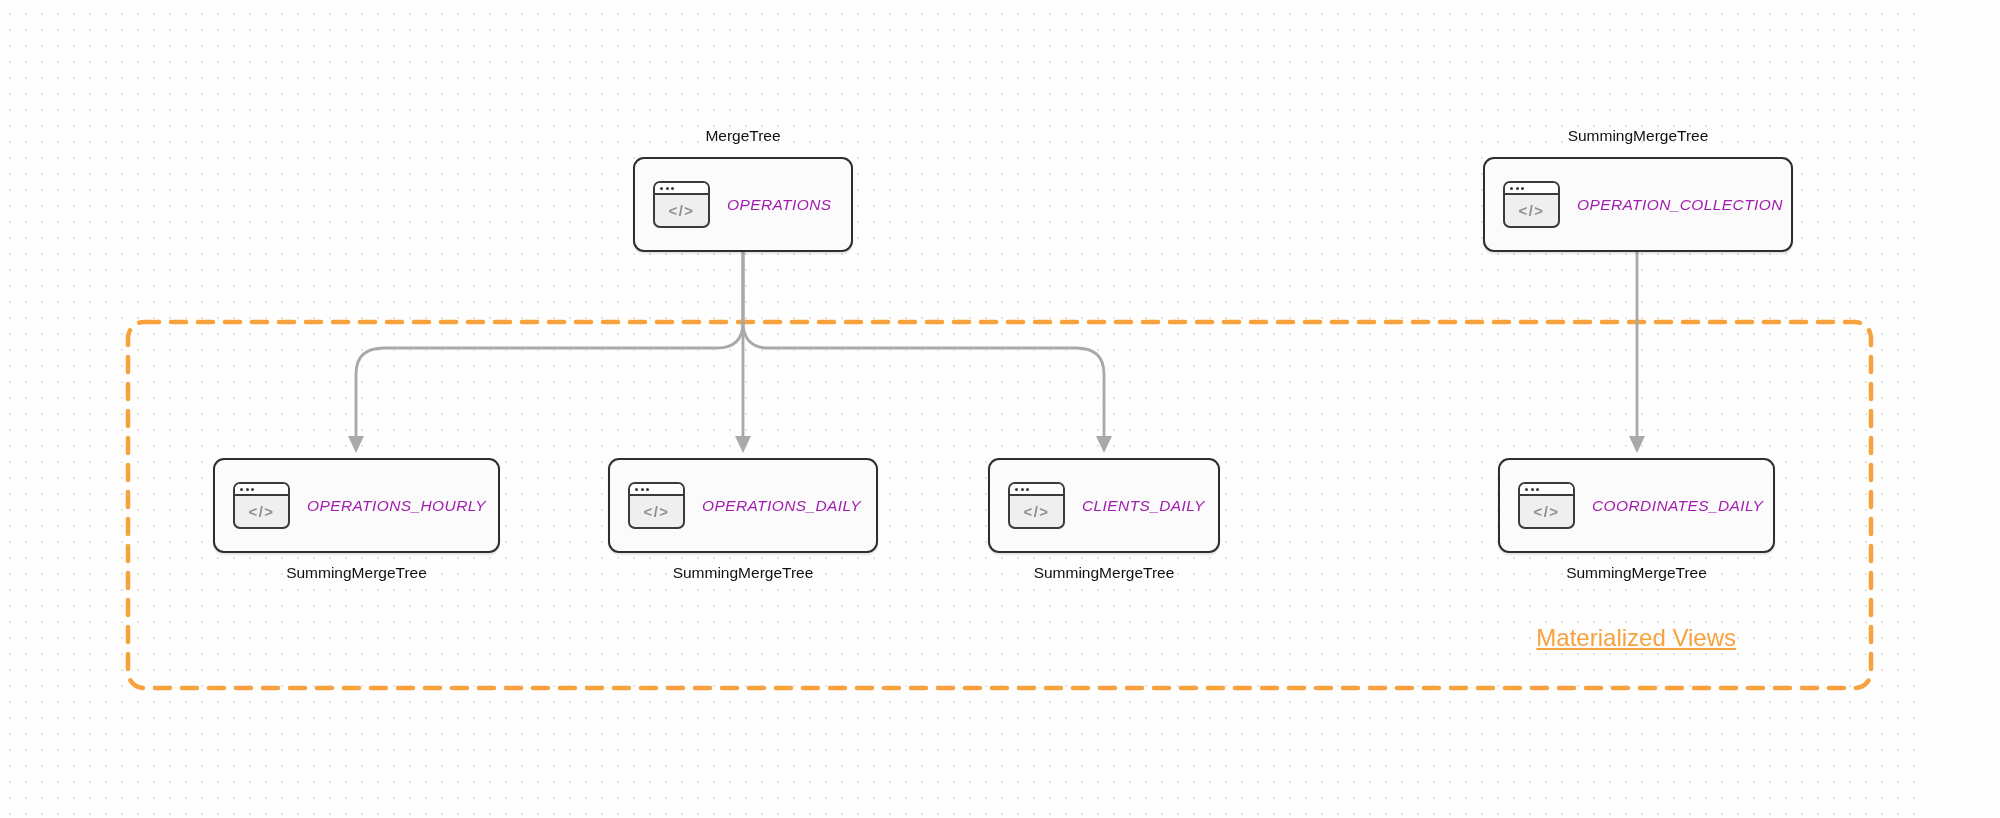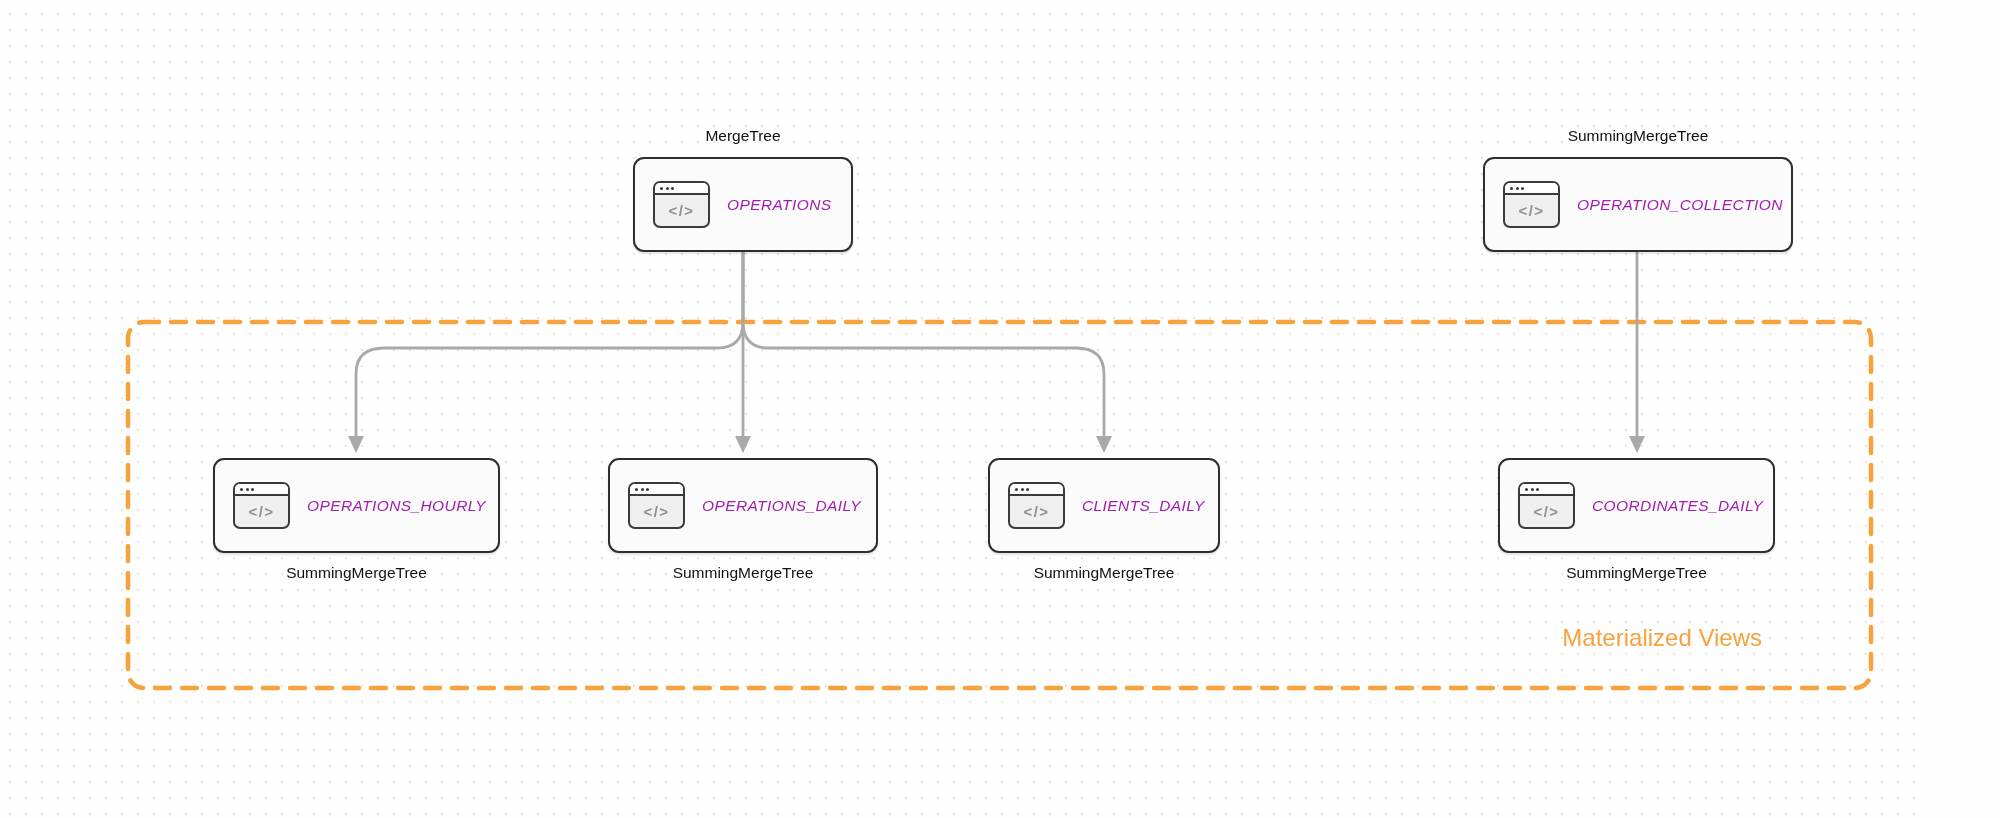--- a/index.html
+++ b/index.html
@@ -54,22 +54,22 @@
     flex:none;box-sizing:border-box;height:12px;background:#ffffff;
     border-bottom:2px solid #3a3a3a;
     display:flex;align-items:center;gap:2.5px;padding-left:5px;
   }
   .win-bar i{display:block;width:3px;height:3px;border-radius:50%;background:#3a3a3a;}
   .win-body{
     flex:1;display:flex;align-items:center;justify-content:center;
     font-size:15px;font-weight:bold;letter-spacing:1.5px;color:#8f8f8f;
   }
   .group-label{
-    position:absolute;right:154px;top:624px;
-    font-size:24px;font-weight:500;color:#f7a23c;white-space:nowrap;
+    position:absolute;right:180px;top:624px;
+    font-size:24px;font-weight:500;color:#f7a23c;white-space:nowrap;text-decoration:underline;
   }
 </style>
 </head>
 <body>
 
 <div class="canvas">
 
   <svg class="overlay" viewBox="0 0 2000 818">
     <rect class="group-rect" x="128" y="322" width="1743" height="366" rx="16"></rect>
 

